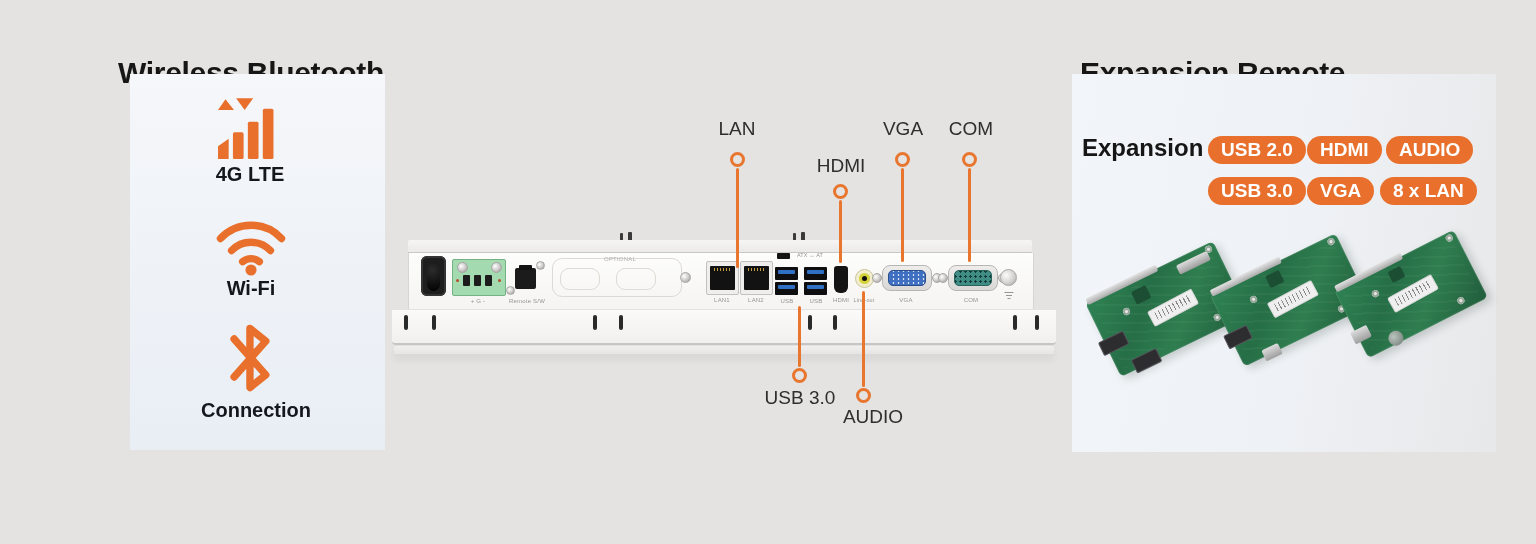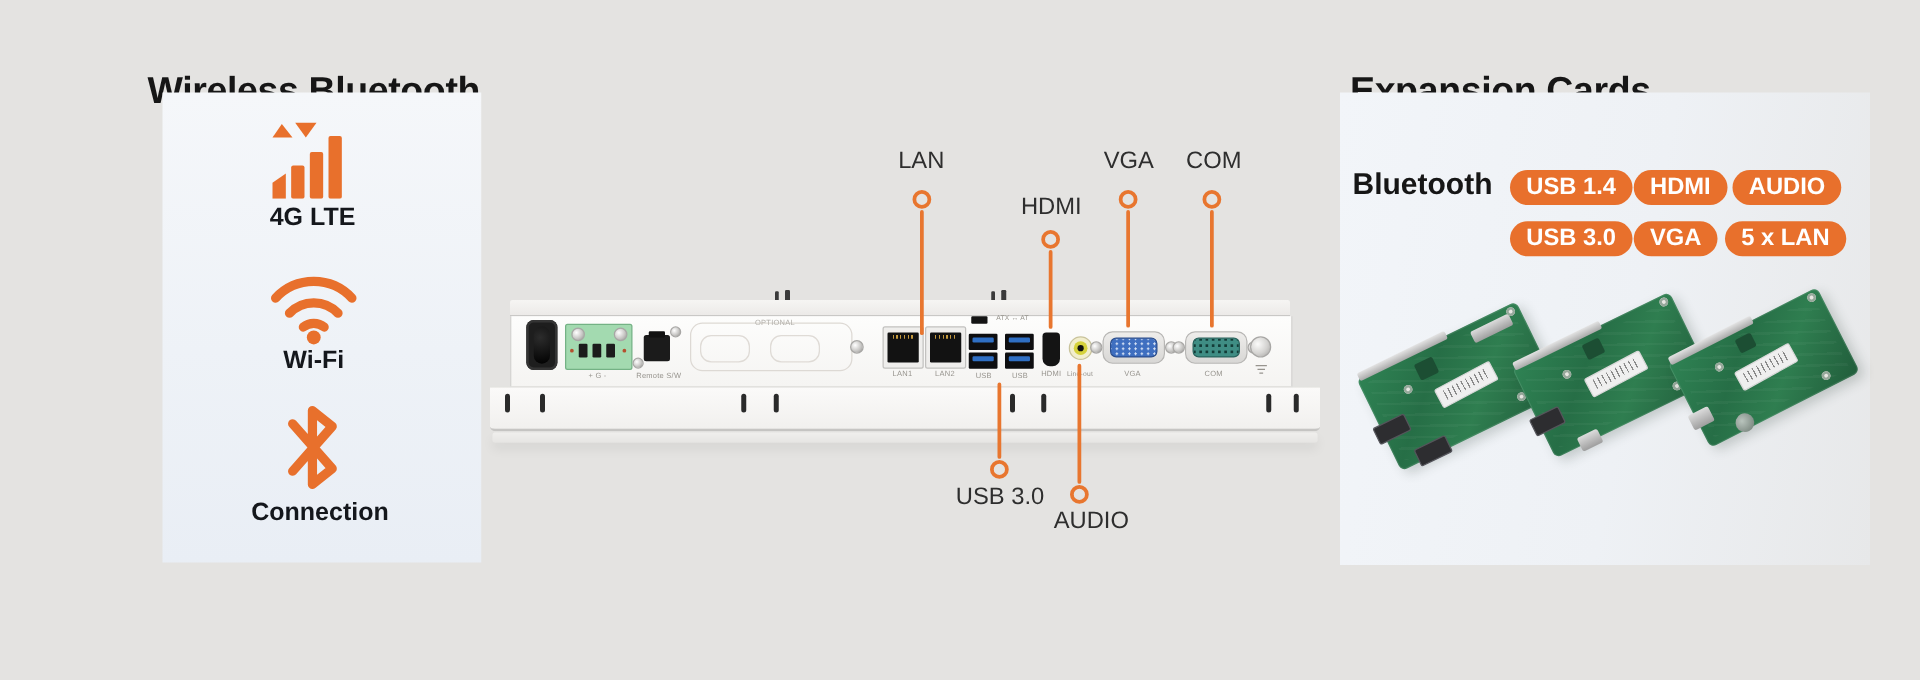--- a/index.html
+++ b/index.html
@@ -239,31 +239,31 @@
       <span class="co-label" style="left:800px;top:387px;">USB 3.0</span>
     </div>
     <div>
       <span class="co-line" style="left:862px;top:291px;height:96px;"></span>
       <span class="co-ring" style="left:856px;top:388px;"></span>
       <span class="co-label" style="left:873px;top:406px;">AUDIO</span>
     </div>
   </section>
 
   <section>
-    <h2 class="big-title" style="left:1080px;top:31px;">Expansion Cards</h2>
+    <h2 class="big-title" style="left:1080px;top:31px;">Expansion Remote</h2>
     <div class="soft-panel-r" style="left:1072px;top:74px;width:424px;height:378px;"></div>
 
-    <div class="supports" style="left:1082px;top:134px;">Bluetooth</div>
-
-    <div class="badge" style="left:1208px;top:136px;">USB 1.4</div>
+    <div class="supports" style="left:1082px;top:134px;">Expansion</div>
+
+    <div class="badge" style="left:1208px;top:136px;">USB 2.0</div>
     <div class="badge" style="left:1307px;top:136px;">HDMI</div>
     <div class="badge" style="left:1386px;top:136px;">AUDIO</div>
     <div class="badge" style="left:1208px;top:177px;">USB 3.0</div>
     <div class="badge" style="left:1307px;top:177px;">VGA</div>
-    <div class="badge" style="left:1380px;top:177px;">5 x LAN</div>
+    <div class="badge" style="left:1380px;top:177px;">8 x LAN</div>
 
     <div class="pcb" style="left:1096px;top:268px;width:142px;height:82px;transform:rotate(-26deg);">
       <div class="trace"></div>
       <div class="bracket"></div>
       <div class="sticker" style="left:52px;top:34px;transform:rotate(-2deg);"></div>
       <div class="conn-dark" style="left:-6px;bottom:26px;width:26px;height:13px;"></div>
       <div class="conn-dark" style="left:16px;bottom:-4px;width:26px;height:13px;"></div>
       <div class="chip" style="left:46px;top:10px;width:16px;height:14px;"></div>
       <div class="conn-silver" style="right:10px;top:6px;width:34px;height:10px;"></div>
       <div class="hole" style="right:4px;top:2px;"></div>

